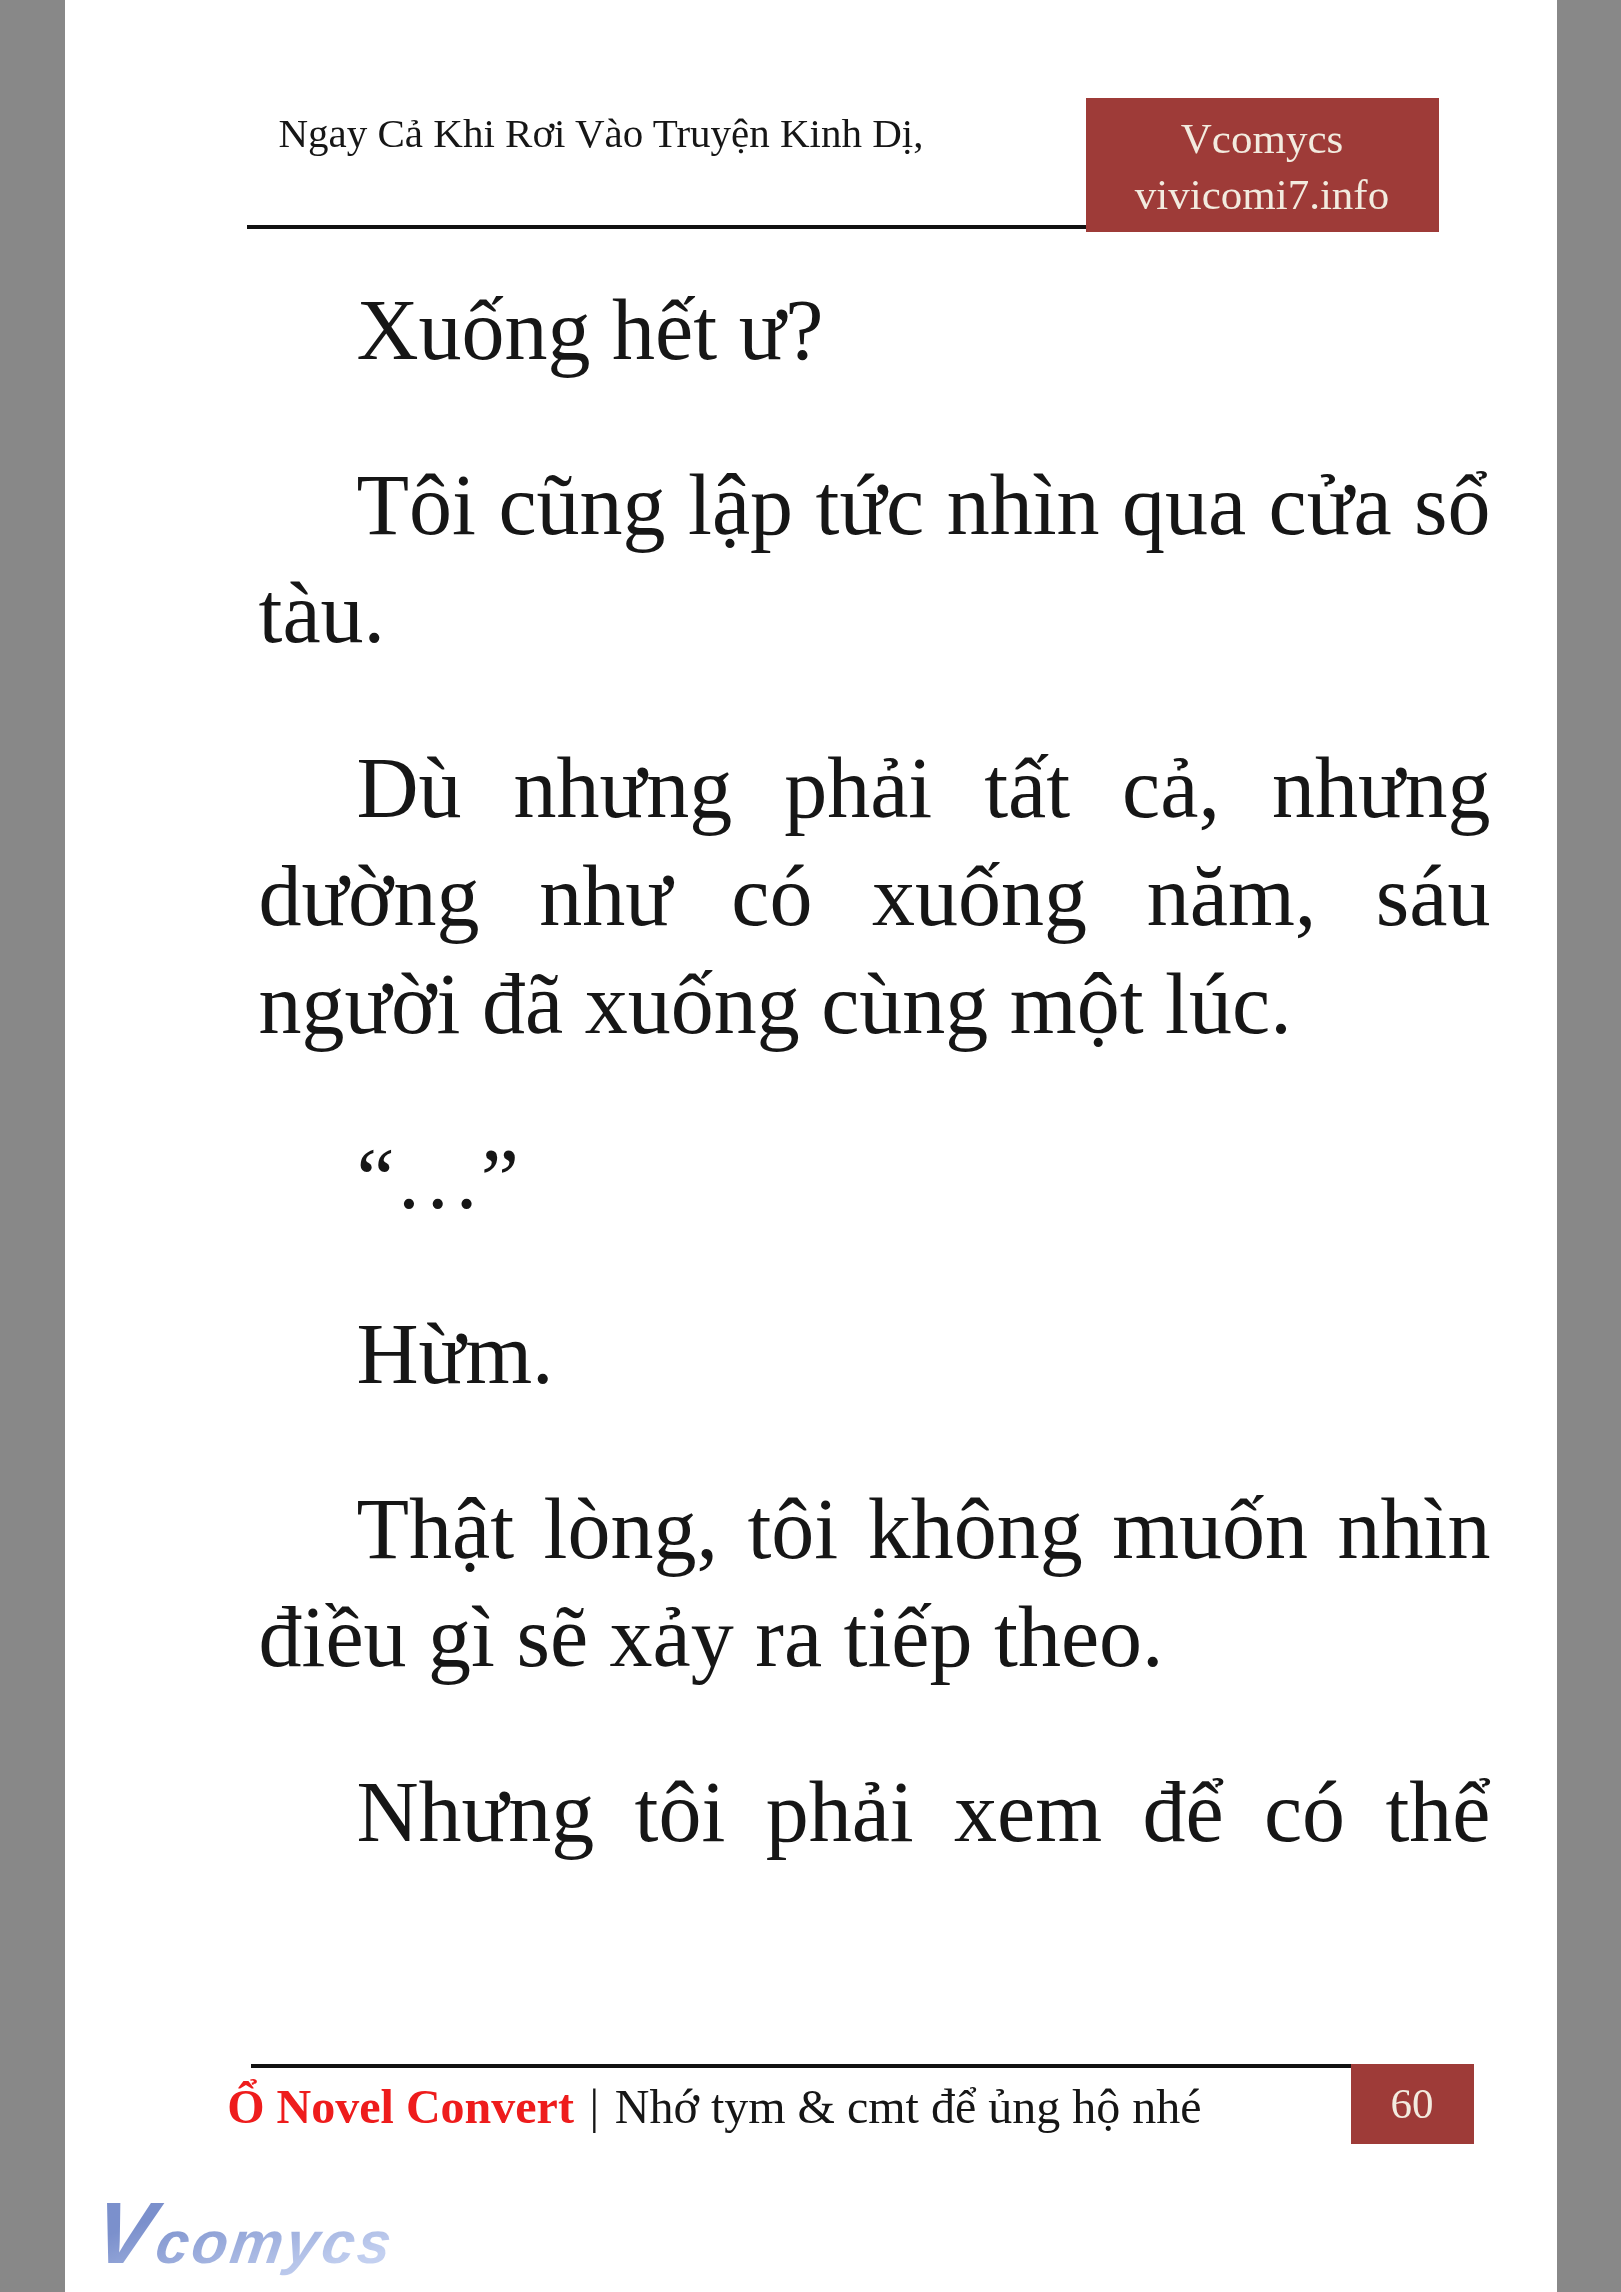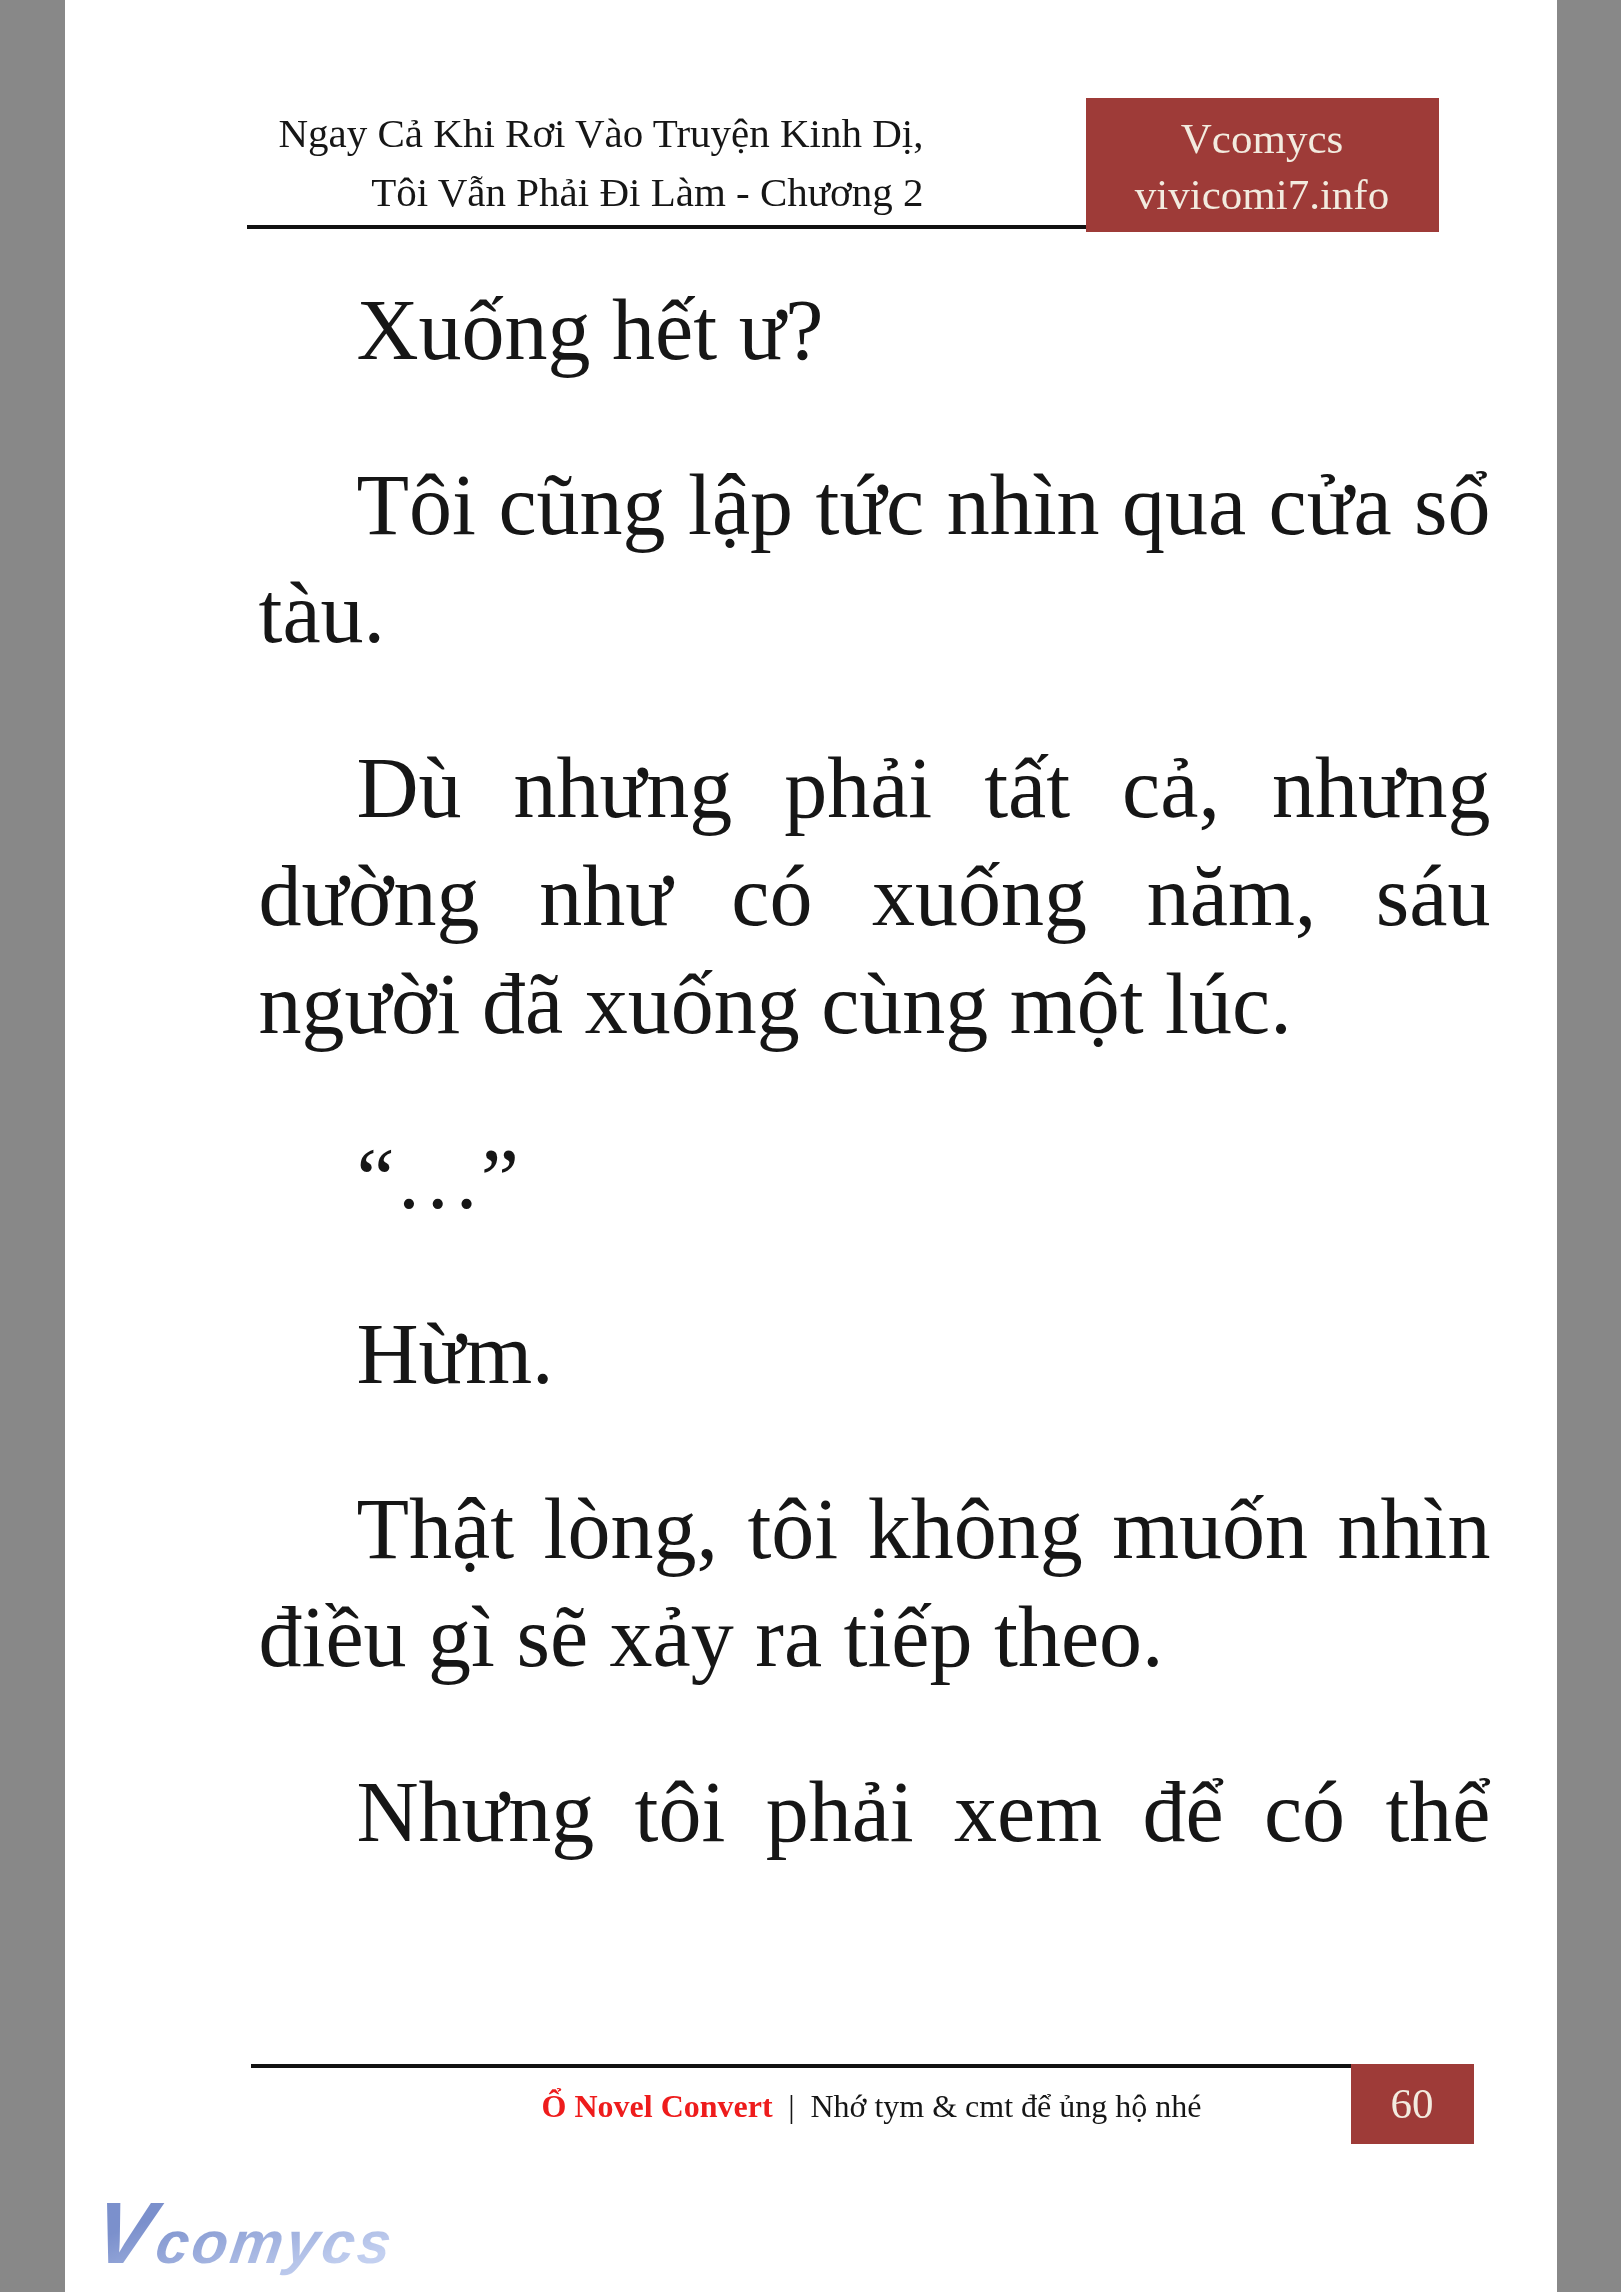--- a/index.html
+++ b/index.html
@@ -78,21 +78,21 @@
     left: 186px;
     top: 2064px;
     width: 1100px;
     height: 3.9px;
     background: var(--rule-color, #111);
   }
   .footer-line {
     position: absolute;
     top: 2076px;
     right: 355px;
-    font-size: 32px;
+    font-size: 48px;
     line-height: 61px;
     white-space: nowrap;
     color: var(--text-color);
   }
   .footer-brand {
     color: var(--brand-red, #ee1c1c);
     font-weight: bold;
   }
   .footer-sep { margin: 0 15.7px; font-weight: normal; }
   .page-number-badge {
@@ -127,21 +127,20 @@
   }
   .watermark .cap { font-size: 90px; line-height: 59px; }
 </style>
 </head>
 <body>
 
 <div class="page">
 
   <div class="header-title">
     <div>Ngay Cả Khi Rơi Vào Truyện Kinh Dị,</div>
-    <div>Tôi Vẫn Phải Đi Làm - Chương 2</div>
   </div>
 
   <div class="header-badge">
     <div>Vcomycs</div>
     <div>vivicomi7.info</div>
   </div>
 
   <div class="header-rule"></div>
 
   <div class="body-text">

